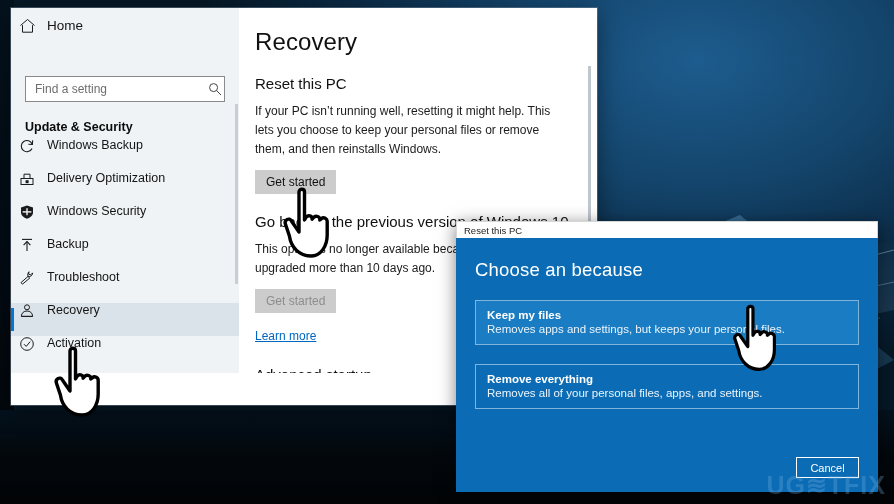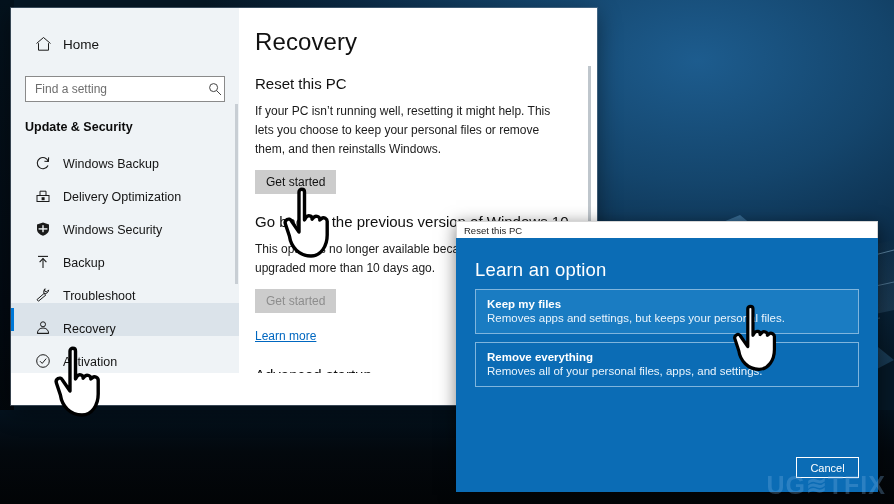--- a/index.html
+++ b/index.html
@@ -69,22 +69,22 @@
   #settings-body { display: flex; height: 365px; }
 
   
   #sidebar {
     width: 228px; height: 365px;
     background: #eff3f6;
     padding-top: 10px;
     position: relative;
   }
   .side-row {
-    display: flex; align-items: flex-end;
-    height: 34px; padding-left: 24px;
+    display: flex; align-items: flex-start;
+    height: 34px; padding-left: 8px;
     position: relative;
   }
   .side-ico {
     width: 28px; display: flex; align-items: center; justify-content: flex-start;
     color: #1b1b1b; flex: 0 0 28px;
   }
   .side-label { font-size: 12.5px; color: #141414; }
   #home-row .side-label { font-size: 13.5px; }
   #search-box {
     margin: 24px 14px 0 14px;
@@ -166,21 +166,21 @@
     height: 254px;
     background: #0b6cb5;
     padding: 21px 19px 0 19px;
     position: relative;
   }
   #choose-option {
     font-size: 18.5px; color: #ffffff; font-weight: normal;
     letter-spacing: .2px;
   }
   .option-card {
-    margin-top: 8px;
+    margin-top: 19px;
     border: 1px solid #7fb5dd;
     padding: 8px 11px 9px 11px;
     background: #0b6cb5;
   }
   .option-card.highlight { background: #1a7cc2; }
   .option-title { font-size: 11.5px; font-weight: bold; color: #ffffff; }
   .option-desc { font-size: 11.5px; color: #eaf4fc; margin-top: 2px; }
   #cancel-button {
     position: absolute;
     right: 19px; bottom: 14px;
@@ -371,21 +371,21 @@
         <div id="content-scrollbar"></div>
       </div>
     </div>
   </div>
 
   <div id="reset-dialog">
     <div id="dialog-titlebar">
       <span id="dialog-title-text">Reset this PC</span>
     </div>
     <div id="dialog-body">
-      <div id="choose-option">Learn an option</div>
+      <div id="choose-option">Choose an because</div>
 
       <div class="option-card highlight">
         <div class="option-title">Keep my files</div>
         <div class="option-desc">Removes apps and settings, but keeps your personal files.</div>
       </div>
 
       <div class="option-card">
         <div class="option-title">Remove everything</div>
         <div class="option-desc">Removes all of your personal files, apps, and settings.</div>
       </div>

